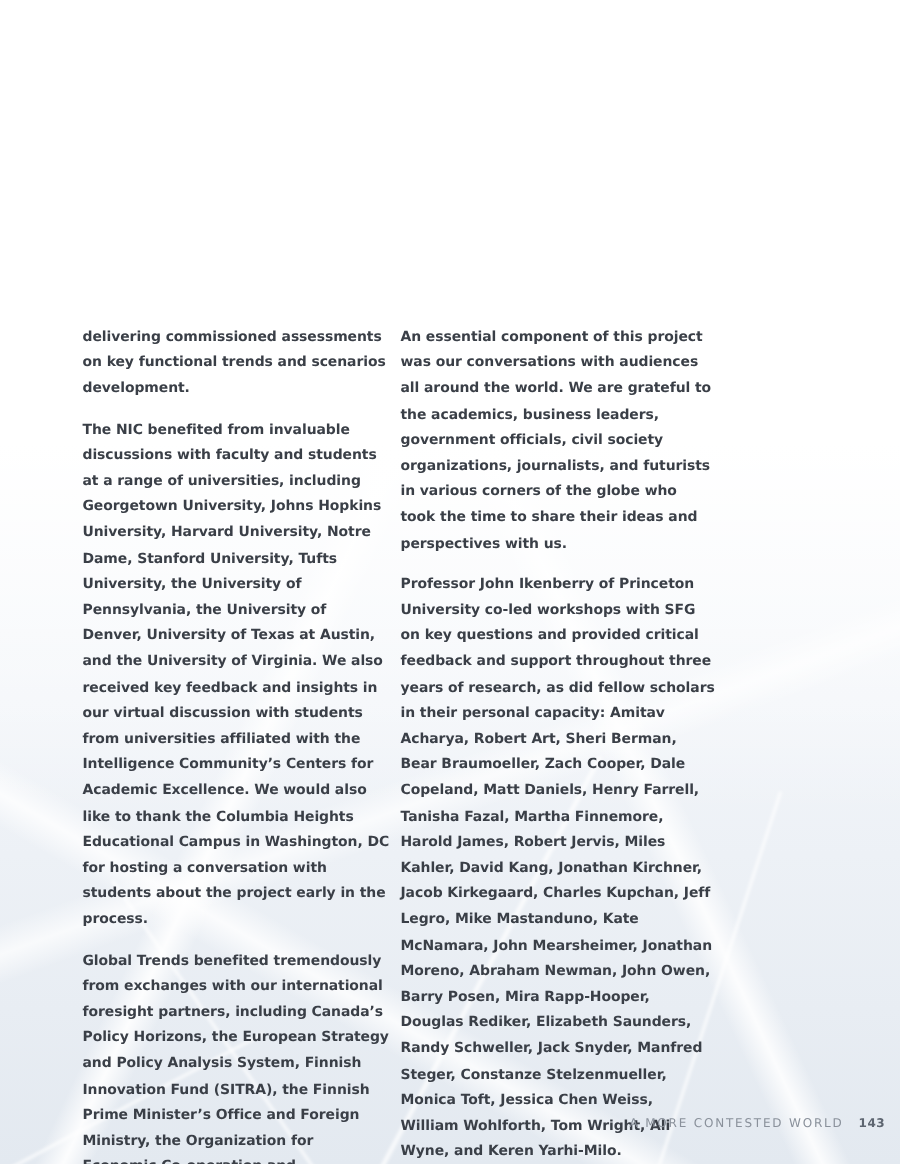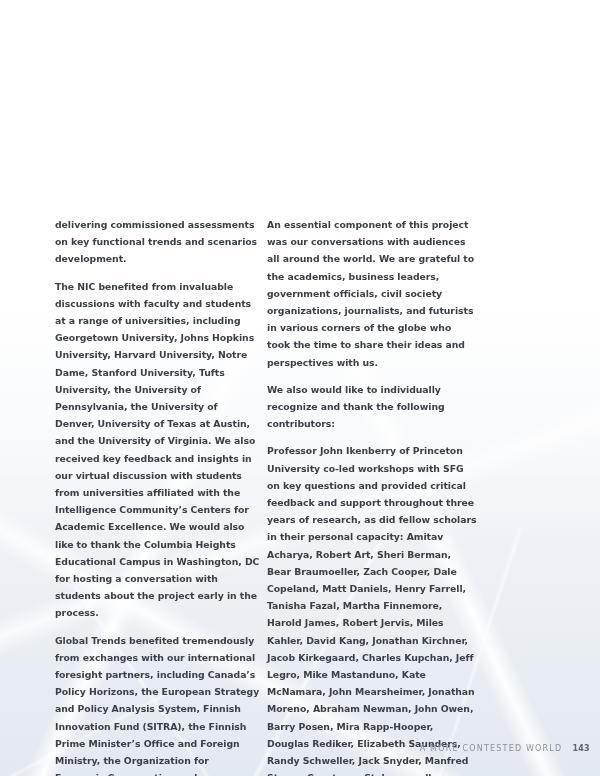--- a/index.html
+++ b/index.html
@@ -80,21 +80,20 @@
 
 <div class="page">
   <div class="column col-left">
     <p>delivering commissioned assessments on key functional trends and scenarios development.</p>
     <p>The NIC benefited from invaluable discussions with faculty and students at a range of universities, including Georgetown University, Johns Hopkins University, Harvard University, Notre Dame, Stanford University, Tufts University, the University of Pennsylvania, the University of Denver, University of Texas at Austin, and the University of Virginia. We also received key feedback and insights in our virtual discussion with students from universities affiliated with the Intelligence Community’s Centers for Academic Excellence. We would also like to thank the Columbia Heights Educational Campus in Washington, DC for hosting a conversation with students about the project early in the process.</p>
     <p>Global Trends benefited tremendously from exchanges with our international foresight partners, including Canada’s Policy Horizons, the European Strategy and Policy Analysis System, Finnish Innovation Fund (SITRA), the Finnish Prime Minister’s Office and Foreign Ministry, the Organization for Economic Co-operation and Development (OECD) Strategic Foresight Unit, the Swedish Foreign Ministry and National Defense College, the Singapore Centre for Strategic Futures, and the UK Ministry of Defense Development, Concepts, and Doctrine Centre.</p>
   </div>
 
   <div class="column col-right">
     <p>An essential component of this project was our conversations with audiences all around the world. We are grateful to the academics, business leaders, government officials, civil society organizations, journalists, and futurists in various corners of the globe who took the time to share their ideas and perspectives with us.</p>
-    <p>We also would like to individually recognize and thank the following contributors:</p>
     <p>Professor John Ikenberry of Princeton University co-led workshops with SFG on key questions and provided critical feedback and support throughout three years of research, as did fellow scholars in their personal capacity: Amitav Acharya, Robert Art, Sheri Berman, Bear Braumoeller, Zach Cooper, Dale Copeland, Matt Daniels, Henry Farrell, Tanisha Fazal, Martha Finnemore, Harold James, Robert Jervis, Miles Kahler, David Kang, Jonathan Kirchner, Jacob Kirkegaard, Charles Kupchan, Jeff Legro, Mike Mastanduno, Kate McNamara, John Mearsheimer, Jonathan Moreno, Abraham Newman, John Owen, Barry Posen, Mira Rapp-Hooper, Douglas Rediker, Elizabeth Saunders, Randy Schweller, Jack Snyder, Manfred Steger, Constanze Stelzenmueller, Monica Toft, Jessica Chen Weiss, William Wohlforth, Tom Wright, Ali Wyne, and Keren Yarhi-Milo.</p>
   </div>
 
   <div class="footer">
     <span>A MORE CONTESTED WORLD</span>
     <span class="pagenum">143</span>
   </div>
 </div>
 
 </body></html>

